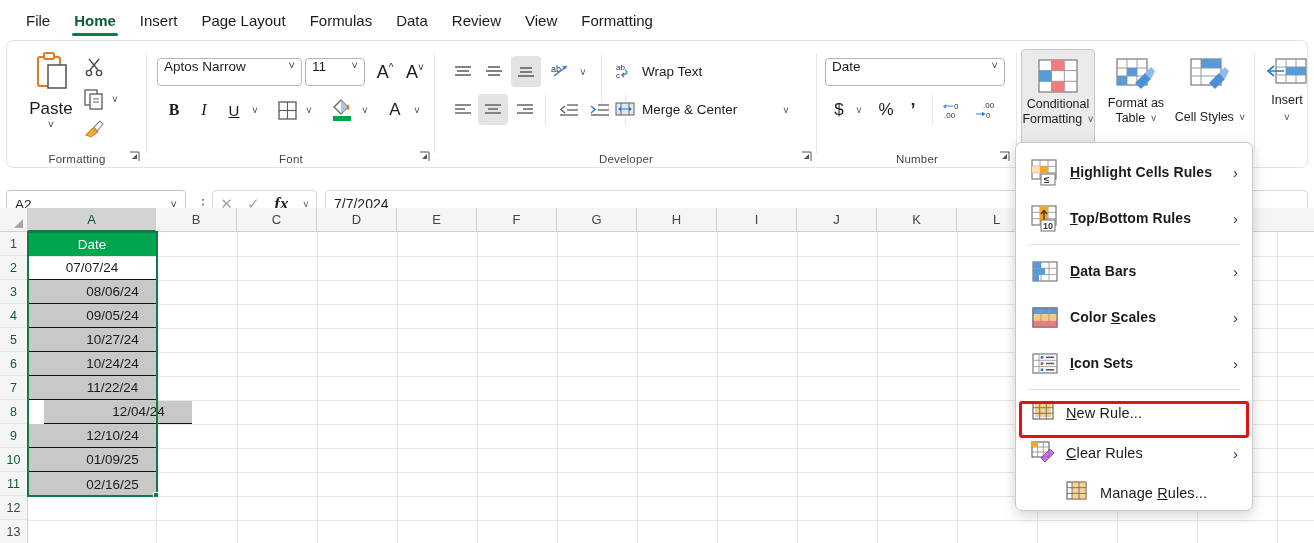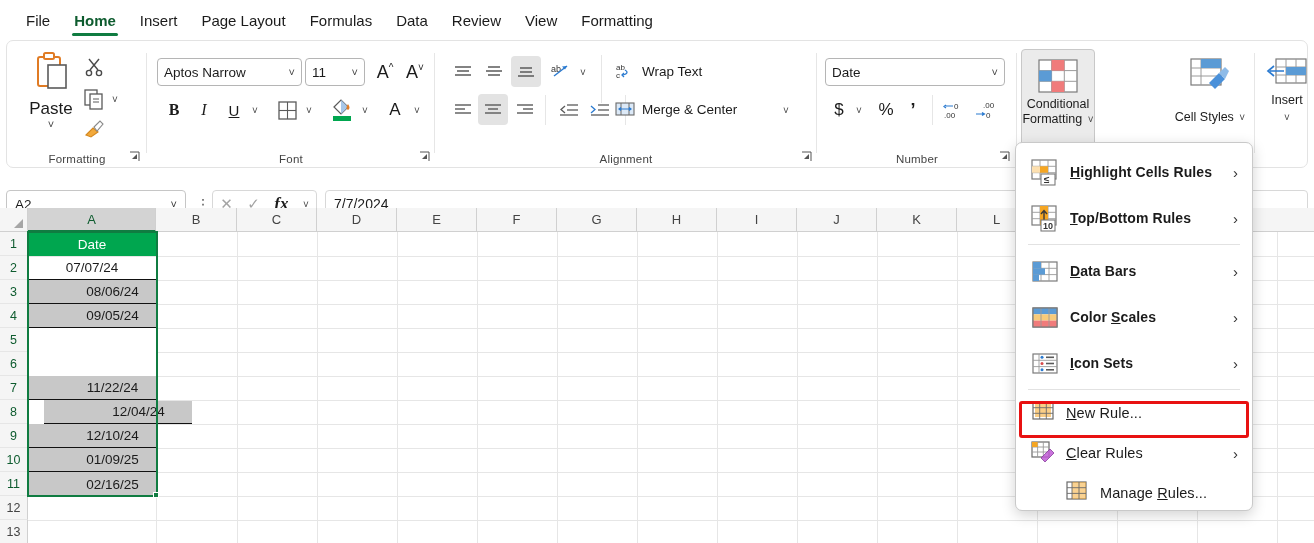--- a/index.html
+++ b/index.html
@@ -53,21 +53,21 @@
   }
   .paste-label { font-size:17px; color:#1b1b1b; margin-top:2px; }
   .mini-btn {
     position:absolute; width:30px; height:28px; display:flex;
     align-items:center; justify-content:center; cursor:default;
   }
 
   
   .combo {
     position:absolute; border:1px solid #b5b5b5; border-radius:4px; background:#fff;
-    display:flex; align-items:center; font-size:13.5px; color:#1b1b1b; padding-left:6px;
+    display:flex; align-items:flex-start; font-size:13.5px; color:#1b1b1b; padding-left:6px;
     cursor:default;
   }
   .combo .caret { position:absolute; right:6px; color:#444; font-size:11px; }
   .tbtn {
     position:absolute; height:28px; display:flex; align-items:center; justify-content:center;
     font-size:14px; color:#1b1b1b; border-radius:4px; cursor:default;
   }
   .tbtn.on { background:#e3e3e3; }
   .caretsm { font-size:10px; color:#444; }
 
@@ -405,21 +405,21 @@
           <rect x="1" y="3" width="18" height="12" fill="#dce9f7" stroke="#6a6a6a" stroke-width="1.1"></rect>
           <line x1="6" y1="3" x2="6" y2="15" stroke="#6a6a6a" stroke-width="1"></line>
           <line x1="14" y1="3" x2="14" y2="15" stroke="#6a6a6a" stroke-width="1"></line>
           <path d="M5 9 h10 M6 7.5 L4 9 L6 10.5 M14 7.5 L16 9 L14 10.5" fill="none" stroke="#2a7ad0" stroke-width="1.2"></path>
         </svg>
         <span>Merge &amp; Center</span>
       </div>
       <div class="tbtn" style="left:342px; top:53px; width:18px;">
         <span class="caretsm">˅</span>
       </div>
-      <div class="grouplabel">Alignment</div>
+      <div class="grouplabel">Developer</div>
       <div class="dialoglauncher" style="left:366px;">
         <svg width="12" height="12" viewBox="0 0 12 12">
           <path d="M1 1 H10 V10" fill="none" stroke="#555" stroke-width="1"></path>
           <path d="M3 8 L8 8 L8 3 Z" fill="#555"></path>
         </svg>
       </div>
       <div class="gsep" style="left:381px;"></div>
     </div>
 
     <div class="group" style="left:810px; width:200px;">
@@ -474,20 +474,37 @@
           <line x1="2" y1="23.3" x2="40" y2="23.3" stroke="#9a9a9a" stroke-width="1"></line>
           <rect x="14.6" y="2" width="12.7" height="10.6" fill="#f07b7b"></rect>
           <rect x="2" y="12.6" width="12.6" height="10.7" fill="#5b9bd5"></rect>
           <rect x="14.6" y="23.3" width="12.7" height="10.7" fill="#f07b7b"></rect>
         </svg>
         <div style="margin-top:3px;">
           <span>Conditional Formatting</span>
           <span class="caretsm" style="margin-left:2px;">˅</span>
         </div>
       </div>
+      <div class="bigbtn" style="left:82px;">
+        <svg width="42" height="36" viewBox="0 0 42 36">
+          <rect x="2" y="2" width="30" height="26" fill="#fff" stroke="#7a7a7a" stroke-width="1.2"></rect>
+          <line x1="12" y1="2" x2="12" y2="28" stroke="#9a9a9a" stroke-width="1"></line>
+          <line x1="22" y1="2" x2="22" y2="28" stroke="#9a9a9a" stroke-width="1"></line>
+          <line x1="2" y1="11" x2="32" y2="11" stroke="#9a9a9a" stroke-width="1"></line>
+          <line x1="2" y1="19" x2="32" y2="19" stroke="#9a9a9a" stroke-width="1"></line>
+          <rect x="12" y="11" width="10" height="8" fill="#5b9bd5"></rect>
+          <rect x="2" y="19" width="10" height="9" fill="#5b9bd5"></rect>
+          <path d="M20 26 L30 16 L36 22 L26 32 Z" fill="#4a90d9"></path>
+          <path d="M30 16 L36 10 L40 14 L36 22 Z" fill="#8ebbe8"></path>
+        </svg>
+        <div style="margin-top:3px;">
+          <span>Format as Table</span>
+          <span class="caretsm" style="margin-left:2px;">˅</span>
+        </div>
+      </div>
       <div class="bigbtn" style="left:156px;">
         <svg width="42" height="36" viewBox="0 0 42 36">
           <rect x="2" y="2" width="30" height="26" fill="#fff" stroke="#7a7a7a" stroke-width="1.2"></rect>
           <line x1="12" y1="2" x2="12" y2="28" stroke="#9a9a9a" stroke-width="1"></line>
           <line x1="2" y1="11" x2="32" y2="11" stroke="#9a9a9a" stroke-width="1"></line>
           <line x1="2" y1="19" x2="32" y2="19" stroke="#9a9a9a" stroke-width="1"></line>
           <rect x="12" y="2" width="20" height="9" fill="#5b9bd5"></rect>
           <path d="M20 26 L30 16 L36 22 L26 32 Z" fill="#4a90d9"></path>
           <path d="M30 16 L36 10 L40 14 L36 22 Z" fill="#8ebbe8"></path>
         </svg>
@@ -622,20 +639,26 @@
         <span>Date</span>
       </div>
     <div class="cell activecell" style="left:28px; top:48px;  width:128px;">
         <span>07/07/24</span>
       </div>
     <div class="cell datacell" style="left:28px; top:72px;  width:128px;">
         <span>08/06/24</span>
       </div>
     <div class="cell datacell" style="left:28px; top:96px;  width:128px;">
         <span>09/05/24</span>
+      </div>
+    <div class="cell datacell" style="left:28px; top:120px; width:128px;">
+        <span>10/27/24</span>
+      </div>
+    <div class="cell datacell" style="left:28px; top:144px; width:128px;">
+        <span>10/24/24</span>
       </div>
     <div class="cell datacell" style="left:28px; top:168px; width:128px;">
         <span>11/22/24</span>
       </div>
     <div class="cell datacell" style="left:28px; top:192px; width:148px;margin-left:16px;">
         <span>12/04/24</span>
       </div>
     <div class="cell datacell" style="left:28px; top:216px; width:128px;">
         <span>12/10/24</span>
       </div>

